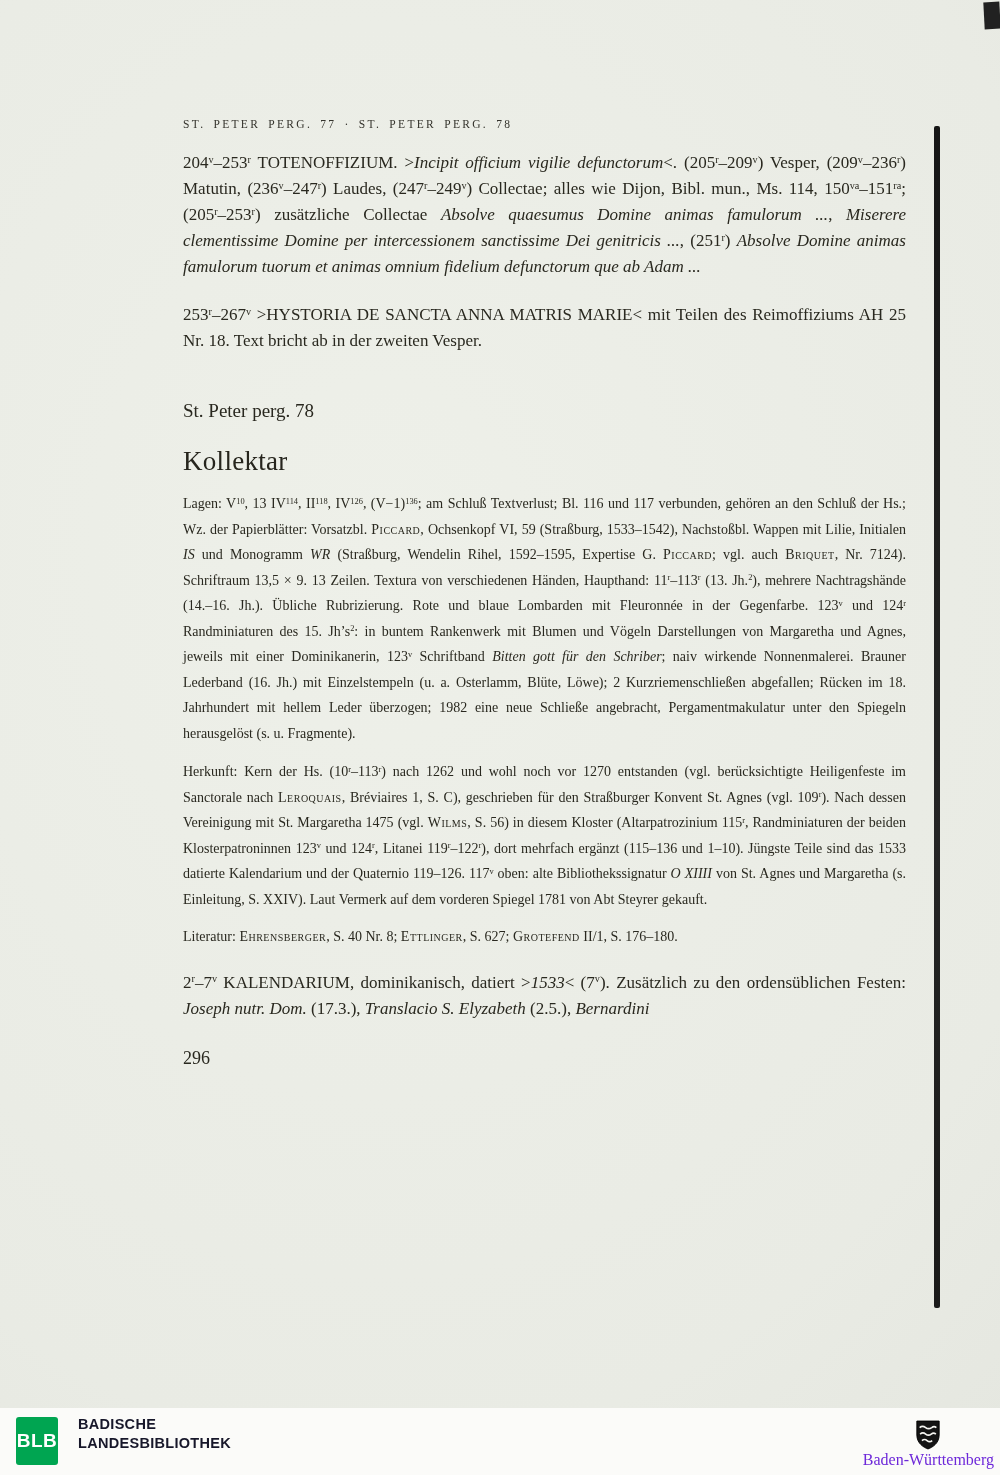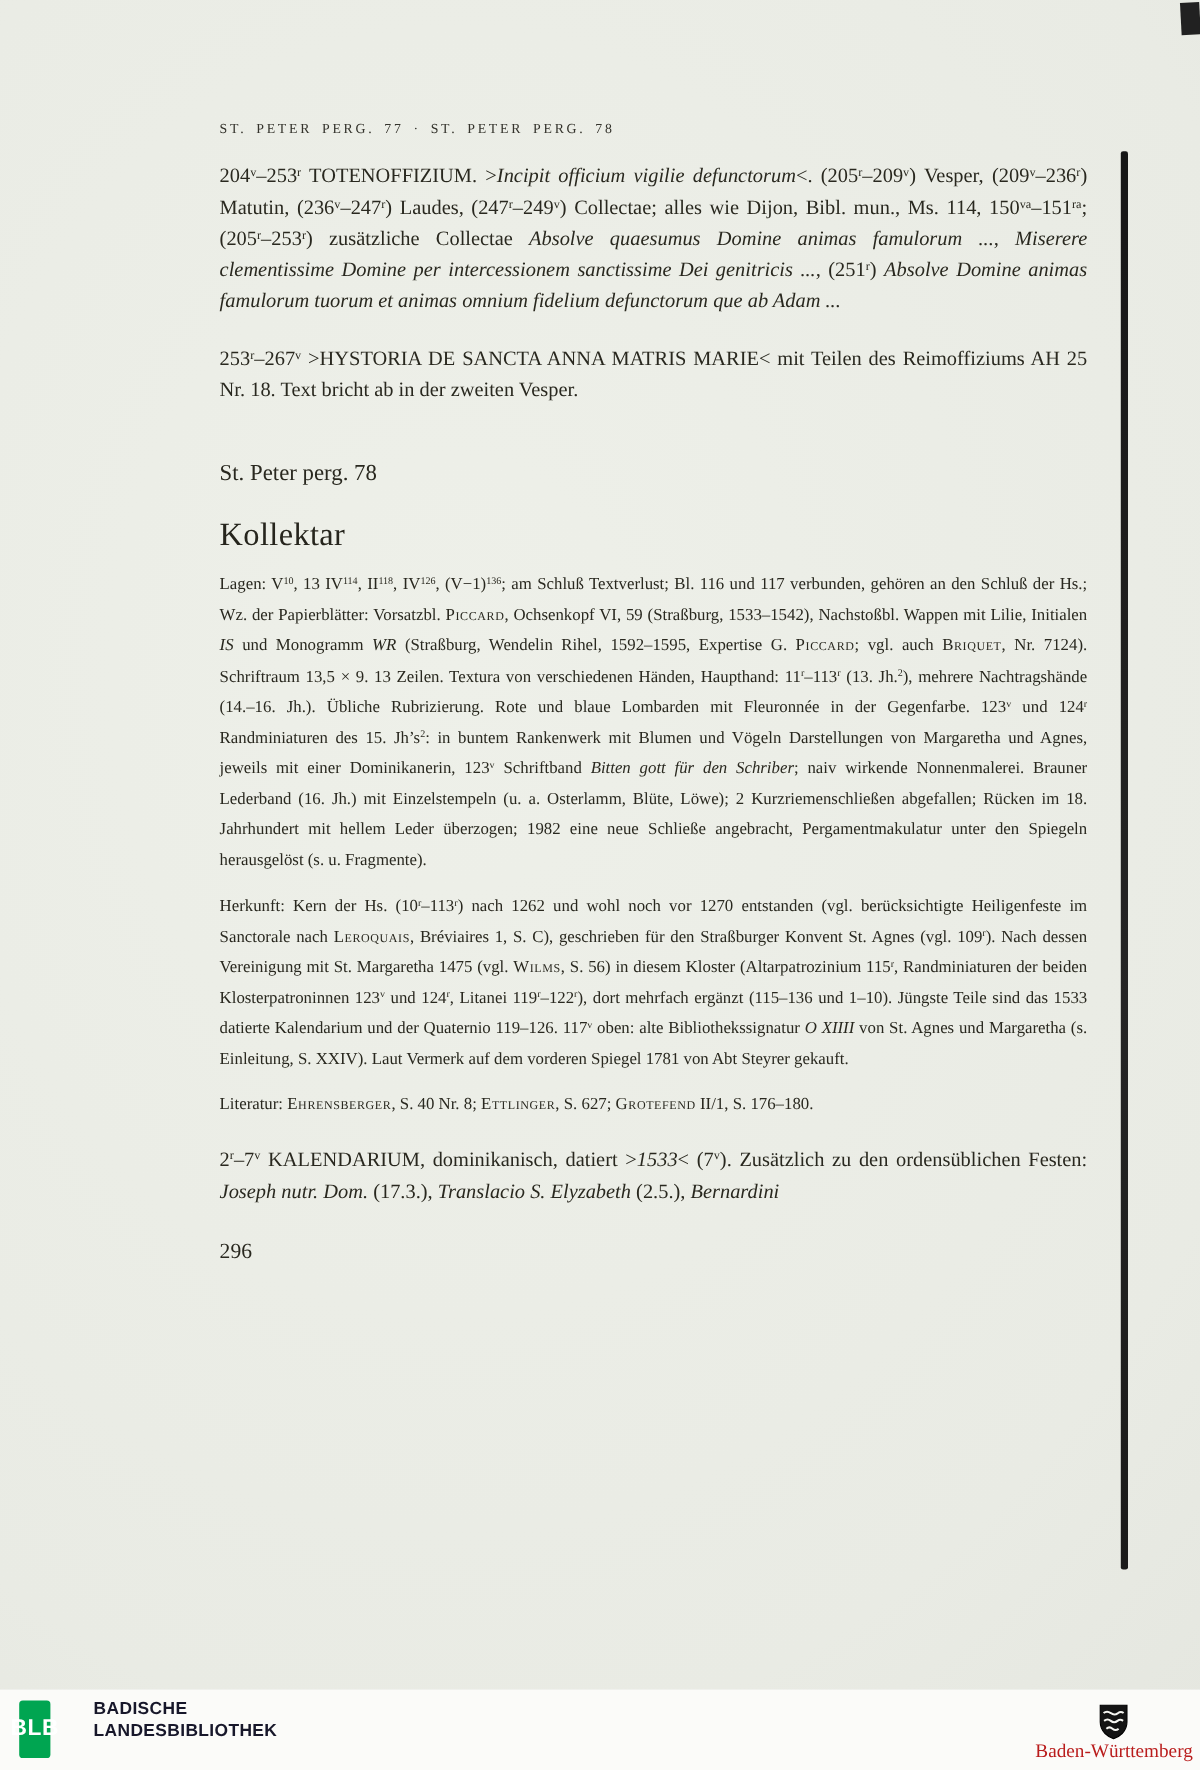--- a/index.html
+++ b/index.html
@@ -6,21 +6,21 @@
   .scan {
     position:relative;
     width:1000px; height:1475px;
     margin:0 auto;
     background:
       radial-gradient(130% 110% at 38% 38%, #eef0e9 0%, #e9ebe4 55%, #e2e4dd 85%, #dadcd5 100%);
     overflow:hidden;
     font-family:"Liberation Serif", serif;
     color:#29281f;
   }
-  .content { position:absolute; left:183px; top:102px; width:723px; }
+  .content { position:absolute; left:183px; top:118px; width:723px; }
 
   .running-header {
     font-size:11.5px;
     letter-spacing:2.3px;
     word-spacing:3px;
     color:#34332c;
     margin:0 0 20px 0;
   }
 
   p { margin:0; hyphens:none; }
@@ -69,21 +69,21 @@
   }
 
   
   .footer {
     position:absolute; left:0; bottom:0;
     width:1000px; height:67px;
     background:#fbfbf9;
   }
   .blb-logo {
     position:absolute; left:16px; bottom:10px;
-    width:26px; height:48px;
+    width:42px; height:48px;
     background:#00a551;
     color:#ffffff;
     font-family:"Liberation Sans", sans-serif;
     font-weight:bold; font-size:19px;
     display:flex; align-items:center; justify-content:center;
     border-radius:3px;
     letter-spacing:0.5px;
   }
   .lib-name {
     position:absolute; left:78px; bottom:22px;
@@ -91,21 +91,21 @@
     font-weight:bold; font-size:14.5px; line-height:19px;
     color:#17172a; letter-spacing:0.3px;
   }
   .bw {
     position:absolute; right:6px; bottom:6px;
     display:flex; flex-direction:column; align-items:center;
   }
   .bw .coat { display:block; margin-bottom:1px; }
   .bw-text {
     font-family:"Liberation Serif", serif;
-    font-size:16px; color:#b91c1c; white-space:nowrap;
+    font-size:16px; color:#6d28d9; white-space:nowrap;
   }
 </style>
 </head>
 <body>
 
 <div class="scan">
 
   <div class="content">
 
     <div class="running-header">ST. PETER PERG. 77 · ST. PETER PERG. 78</div>

